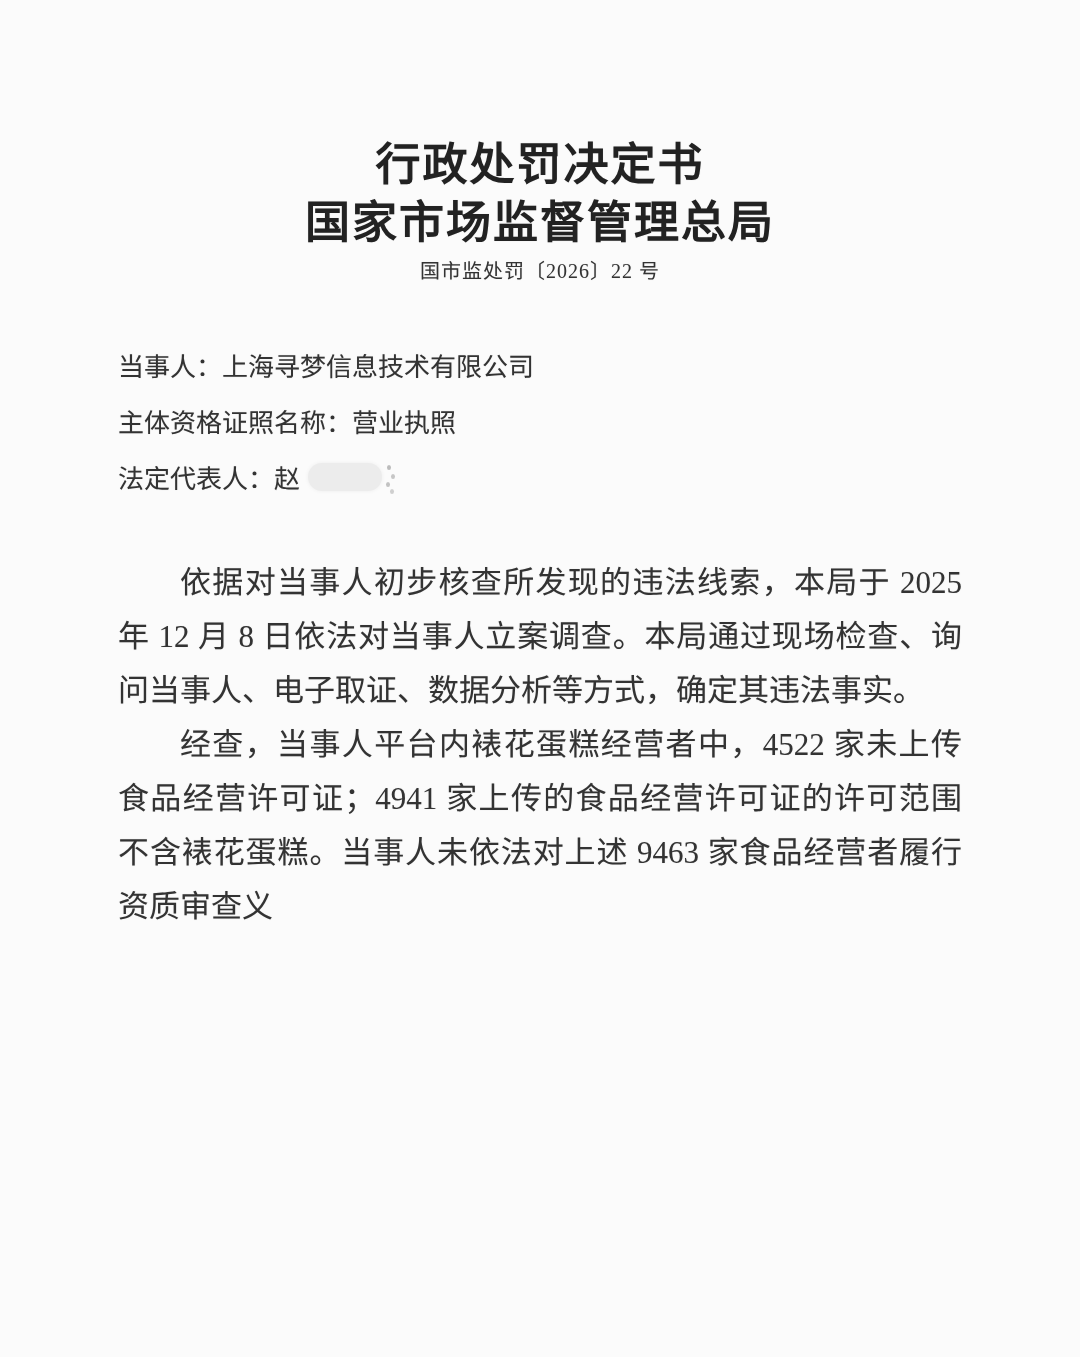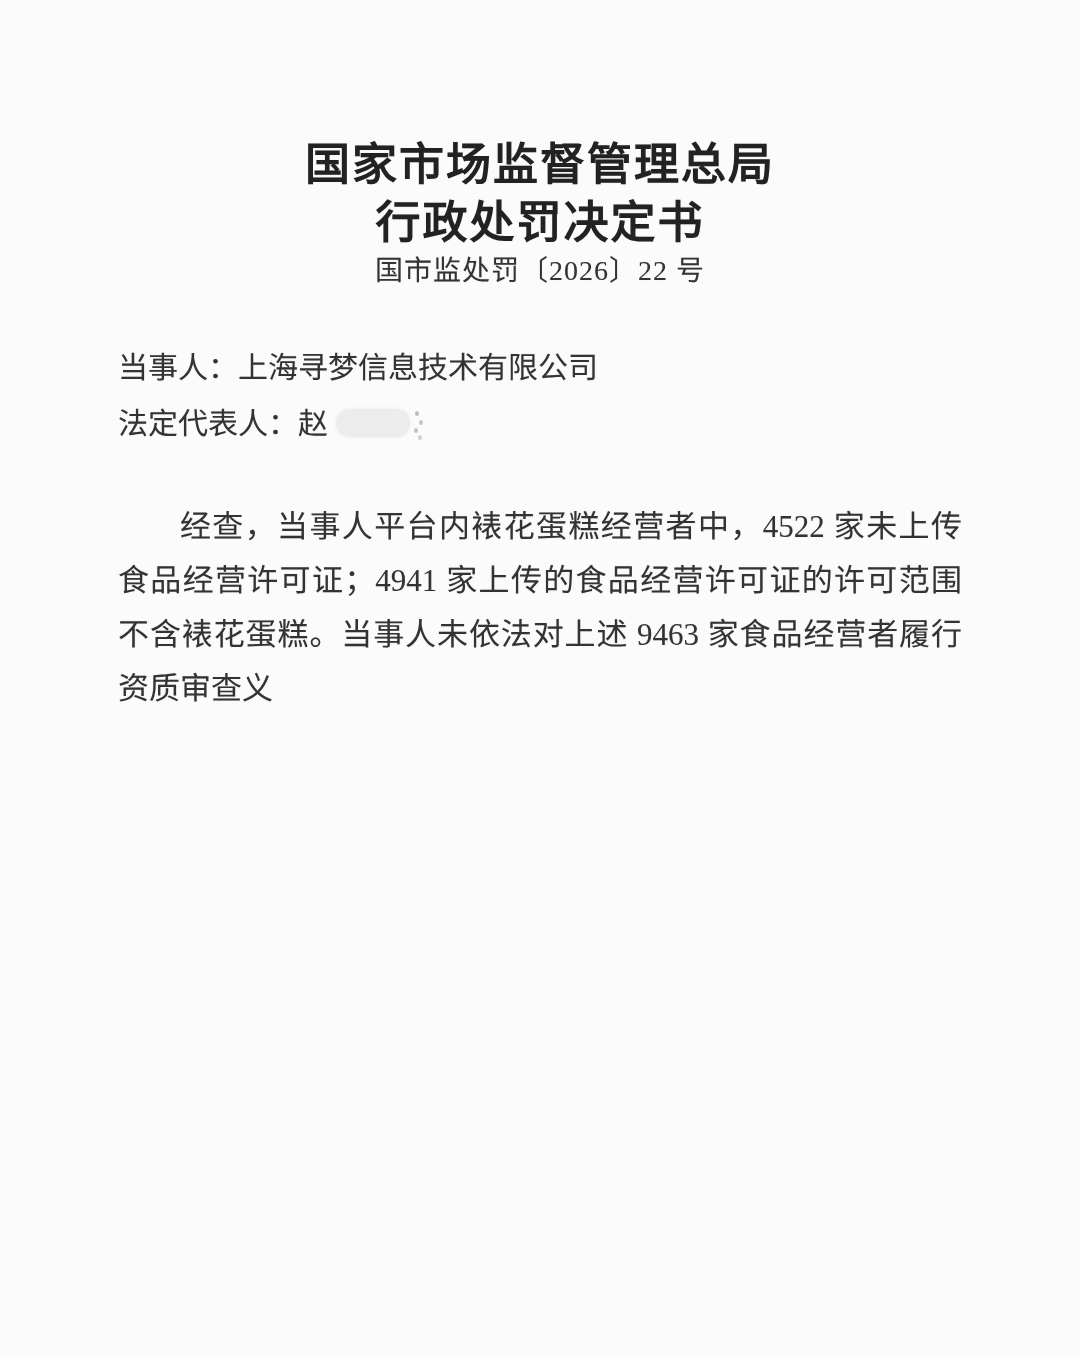--- a/index.html
+++ b/index.html
@@ -18,24 +18,24 @@
     text-shadow:0 0 1px rgba(90,90,90,0.25);
   }
   .page{width:1080px;height:1357px;padding:0 118px;}
   .title-block{margin-top:136px;text-align:center;}
   .title-line{
     font-size:45px;line-height:58px;font-weight:700;
     letter-spacing:2px;color:var(--title_text);
     white-space:nowrap;
   }
   .doc-number{
-    font-size:28px;line-height:38px;margin-top:0;
+    font-size:20px;line-height:38px;margin-top:0;
     text-align:center;letter-spacing:1px;color:var(--text);
   }
-  .info-block{margin-top:50px;font-size:30px;line-height:56px;}
+  .info-block{margin-top:50px;font-size:26px;line-height:56px;}
   .info-line{white-space:nowrap;}
   .body-block{
     margin-top:48px;font-size:31px;line-height:54px;
     text-align:justify;text-justify:inter-character;
   }
   .para{margin:0;text-indent:2em;}
   .redact-box{
     display:inline-block;width:74px;height:28px;
     background:var(--redaction_box);
     border-radius:14px;vertical-align:-3px;margin-left:8px;
@@ -50,29 +50,31 @@
     width:4px;height:5px;border-radius:50%;background:#bcbcbc;
     box-shadow:4px 9px 0 #c6c6c6,-1px 17px 0 #c2c2c2,3px 24px 0 #cfcfcf;
   }
 </style>
 </head>
 <body>
 
 <div class="page">
 
   <header class="title-block">
+    <div class="title-line">行政处罚决定书</div>
     <div class="title-line">国家市场监督管理总局</div>
-    <div class="title-line">行政处罚决定书</div>
     <div class="doc-number">国市监处罚〔2026〕22 号</div>
   </header>
 
   <section class="info-block">
     <div class="info-line">当事人：上海寻梦信息技术有限公司</div>
+    <div class="info-line">主体资格证照名称：营业执照</div>
     <div class="info-line">
       <span>法定代表人：赵</span><span class="redact-box"></span><span class="redact-marks"></span>
     </div>
   </section>
 
   <section class="body-block">
+    <p class="para">依据对当事人初步核查所发现的违法线索，本局于 2025 年 12 月 8 日依法对当事人立案调查。本局通过现场检查、询问当事人、电子取证、数据分析等方式，确定其违法事实。</p>
     <p class="para">经查，当事人平台内裱花蛋糕经营者中，4522 家未上传食品经营许可证；4941 家上传的食品经营许可证的许可范围不含裱花蛋糕。当事人未依法对上述 9463 家食品经营者履行资质审查义</p>
   </section>
 
 </div>
 
 </body></html>

